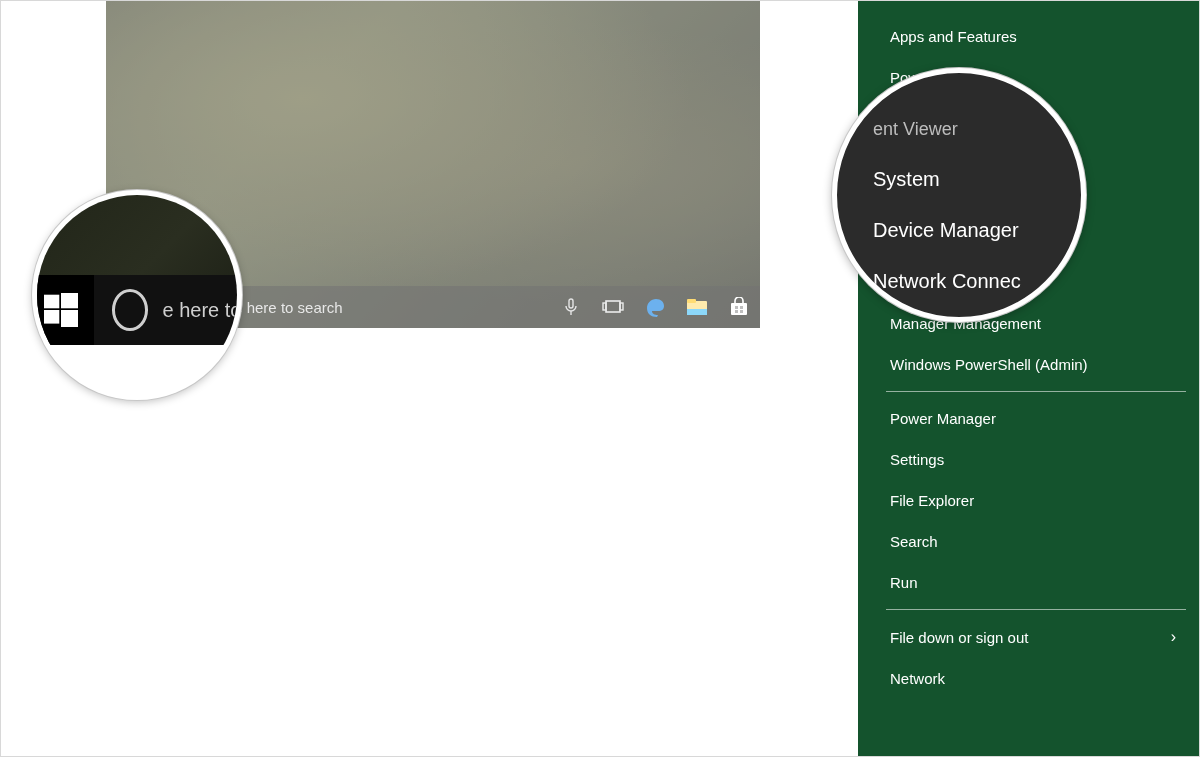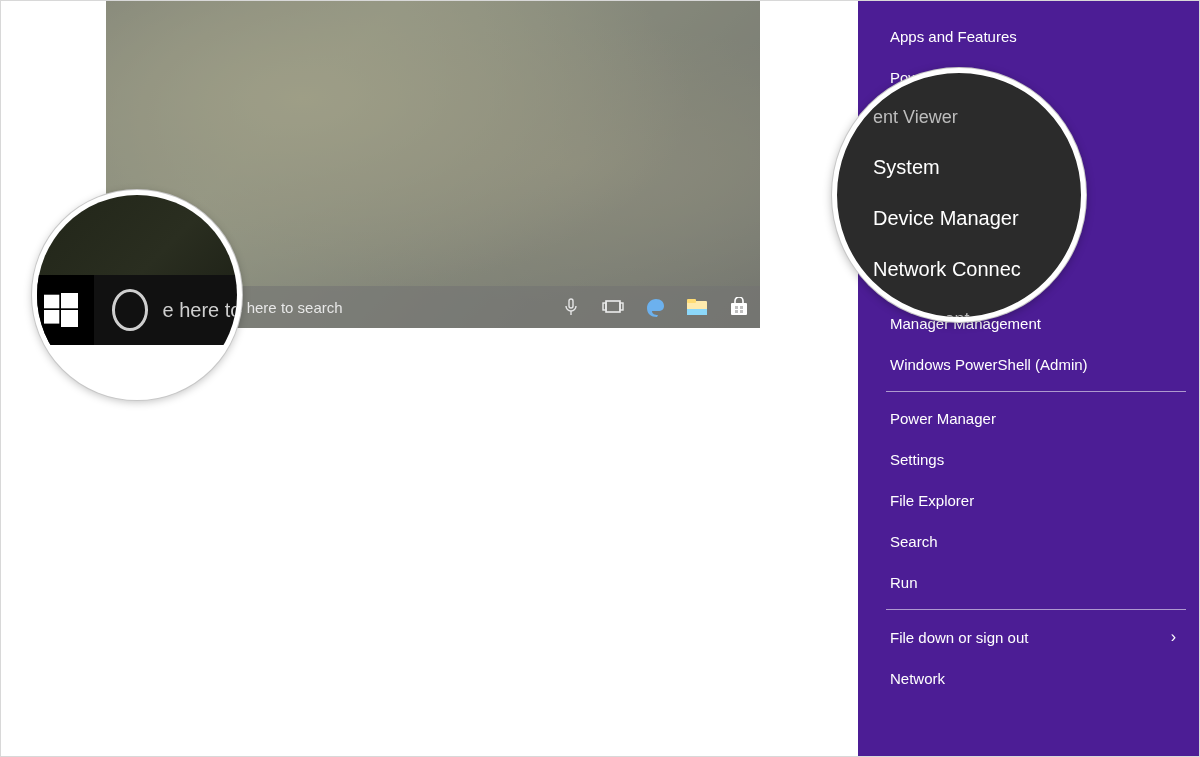--- a/index.html
+++ b/index.html
@@ -132,21 +132,21 @@
     white-space: nowrap;
   }
 
   
   .right-panel {
     position: absolute;
     right: 0;
     top: 0;
     width: 342px;
     height: 757px;
-    background: #4c1d95;
+    background: #14532d;
     color: #ffffff;
   }
   .menu {
     position: absolute;
     left: 28px;
     right: 14px;
     top: 16px;
     display: flex;
     flex-direction: column;
   }
@@ -179,21 +179,21 @@
     border-radius: 50%;
     border: 5px solid #ffffff;
     box-shadow: 0 0 0 1px #c7c7c7, 0 2px 10px rgba(0,0,0,0.3);
     background: #2b2b2b;
     overflow: hidden;
     z-index: 6;
   }
   .mag-right-inner {
     position: absolute;
     left: 36px;
-    top: 20px;
+    top: 32px;
     right: 0;
     display: flex;
     flex-direction: column;
   }
   .mag-right-inner .mitem {
     color: #ffffff;
     font-size: 20px;
     padding: 14px 0;
     white-space: nowrap;
   }

